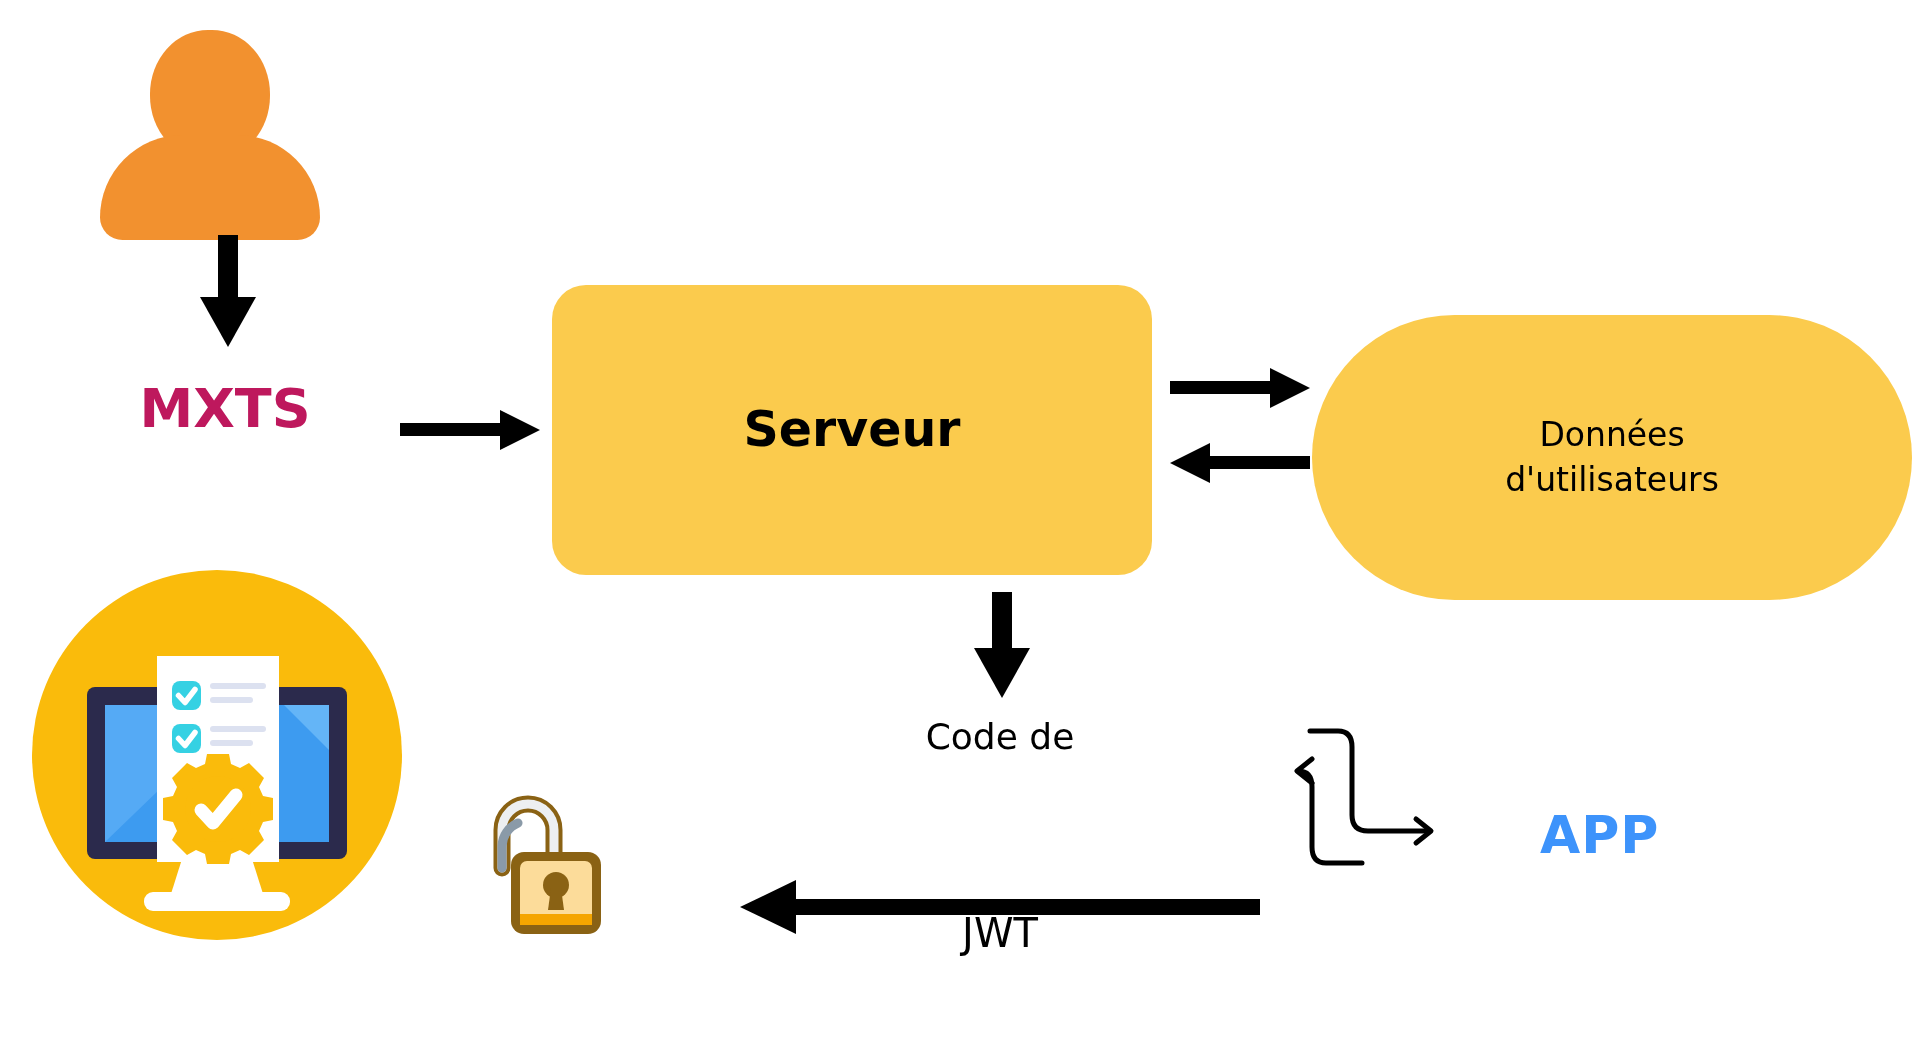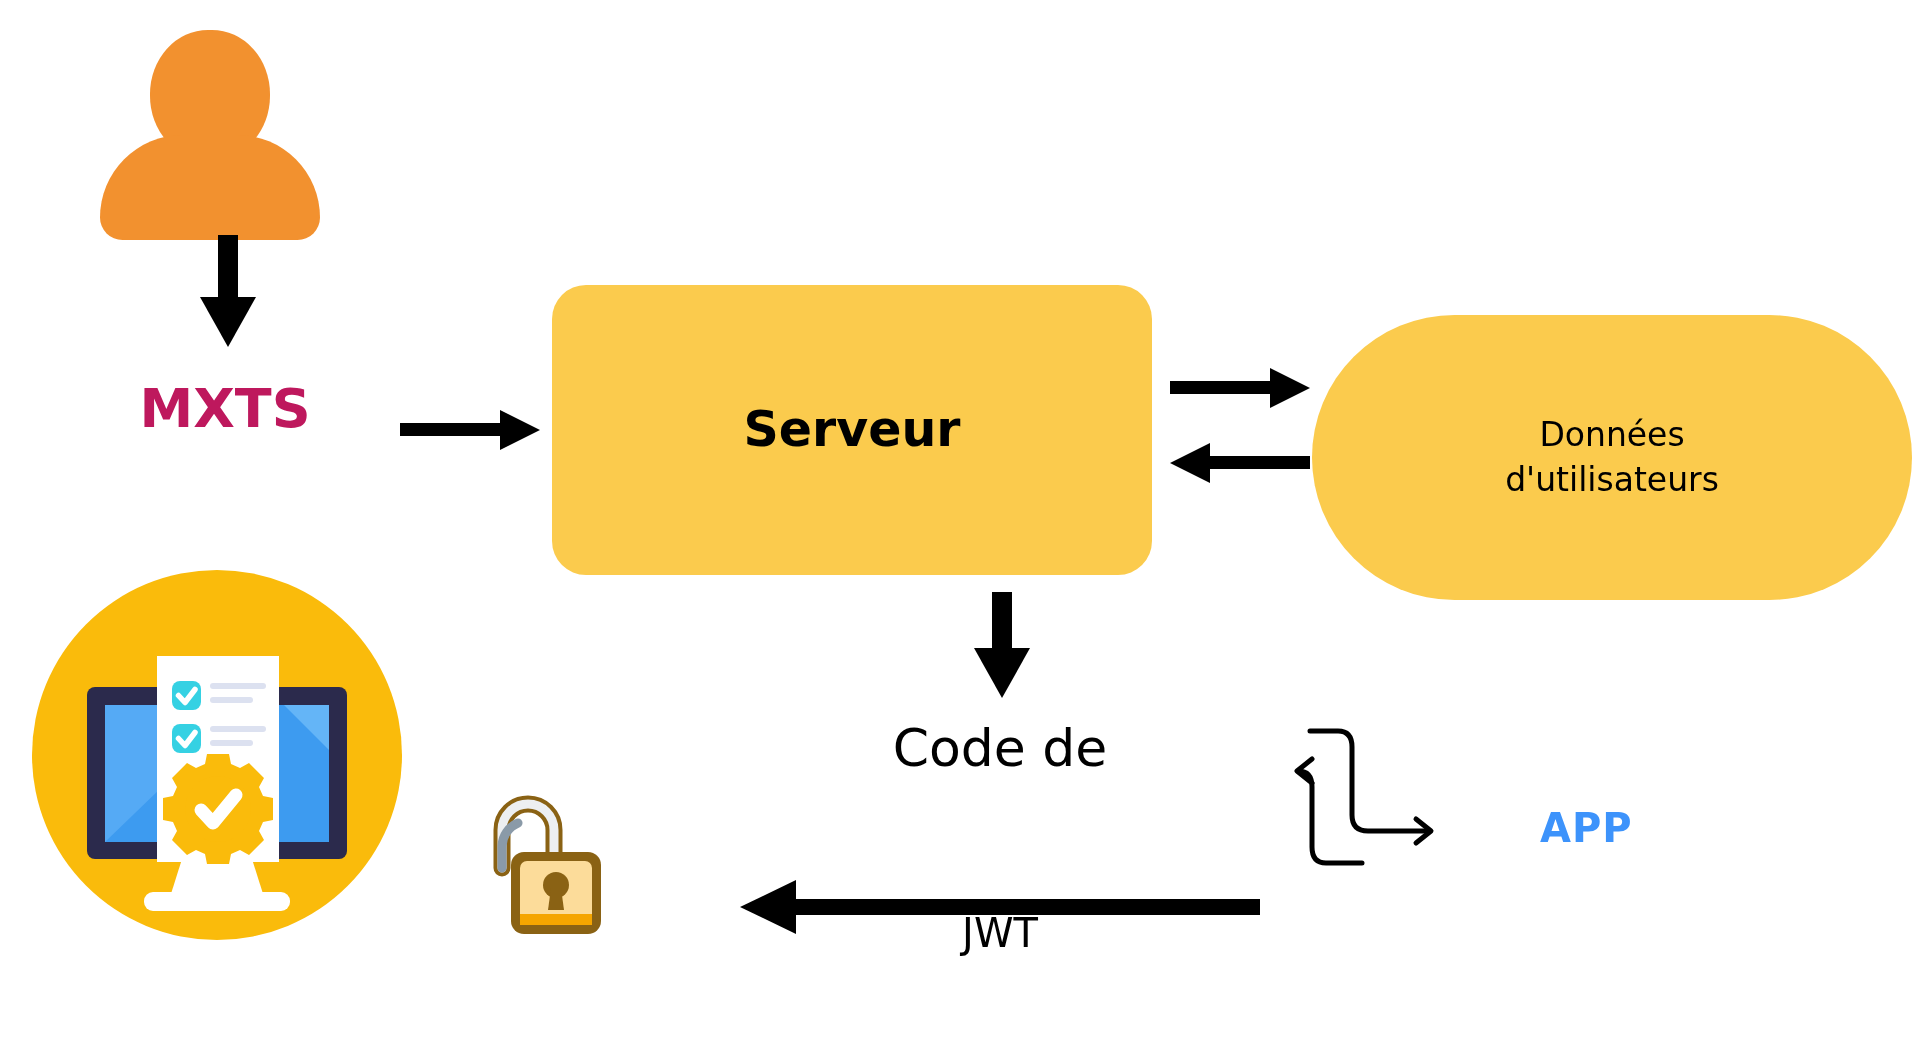--- a/index.html
+++ b/index.html
@@ -144,36 +144,36 @@
     color: #000;
     box-sizing: border-box;
     padding: 0 22px;
     margin-top: 25px;
   }
 
   
   #label-code-verif {
     left: 780px; top: 710px; width: 440px;
     text-align: center;
-    font-size: 52px;
+    font-size: 36px;
     line-height: 1.48;
     color: #000;
   }
   #label-jwt {
     left: 820px; top: 910px; width: 360px;
     text-align: center;
     font-size: 40px;
     color: #000;
   }
 
   
   #label-app {
     left: 1540px; top: 805px;
     font-weight: bold;
-    font-size: 40px;
+    font-size: 52px;
     letter-spacing: 1px;
   }
 
   
   #exchange-arrows { left: 1290px; top: 715px; width: 210px; height: 160px; }
 
   
   #lock-icon { left: 478px; top: 790px; width: 150px; height: 160px; }
 
   

